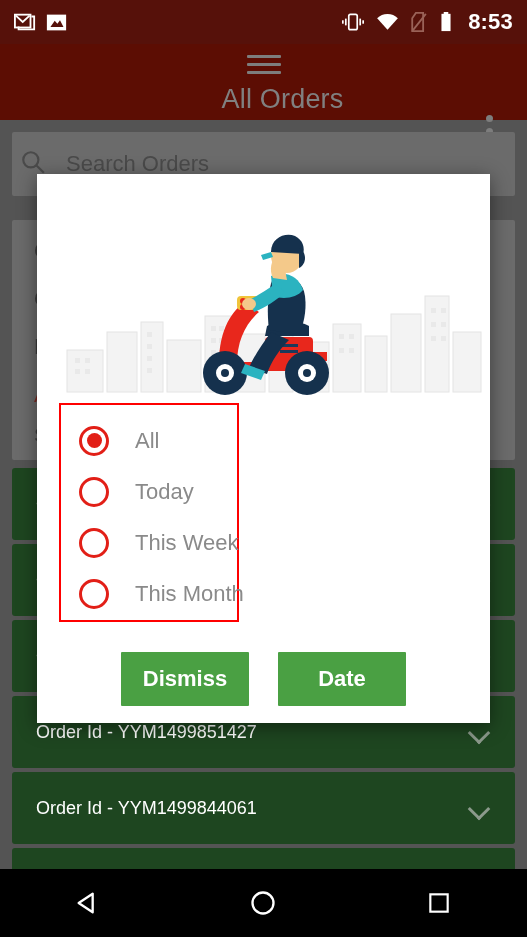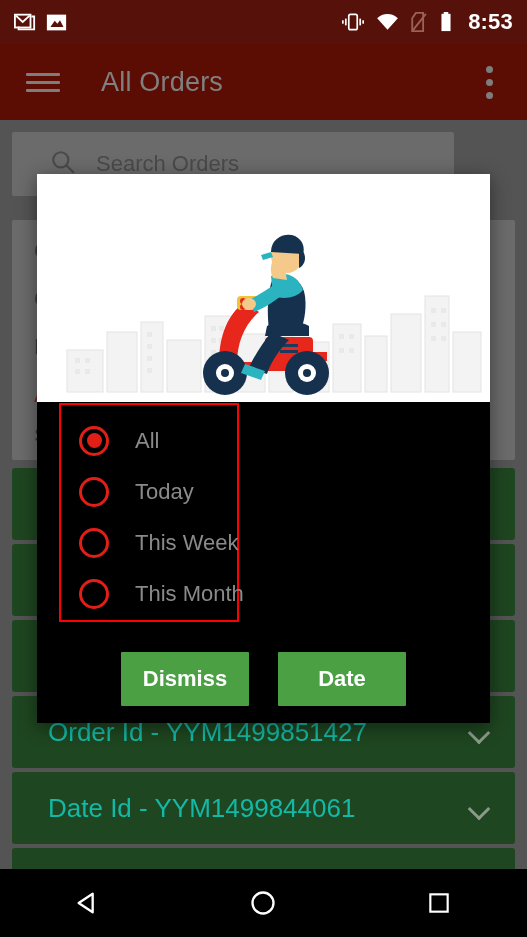--- a/index.html
+++ b/index.html
@@ -16,42 +16,42 @@
     background:#56110A; display:flex; align-items:center; padding:0 14px;
   }
   .sb-left{ display:flex; align-items:center; gap:10px; }
   .sb-right{ margin-left:auto; display:flex; align-items:center; gap:12px; }
   .sb-clock{ color:#fff; font-size:22px; font-weight:bold; letter-spacing:.2px; margin-left:4px;}
   .sb-ico{ display:block; }
 
   
   .app-bar{
     position:absolute; left:0; top:44px; width:527px; height:76px;
-    background:#5C0D03; display:flex; align-items:center; padding:0 23px;
+    background:#5C0D03; display:flex; align-items:center; padding:0 23px;flex-direction:column;
   }
   .menu-btn{ width:40px; height:40px; position:relative; flex:0 0 auto; }
   .menu-btn i{
     position:absolute; left:3px; width:34px; height:3px; background:#7d7d7d; border-radius:1px;
   }
   .menu-btn i:nth-child(1){ top:11px; }
   .menu-btn i:nth-child(2){ top:19px; }
   .menu-btn i:nth-child(3){ top:27px; }
   .app-title{
     color:#808080; font-size:27px; margin-left:38px; letter-spacing:.2px;
   }
   .overflow-btn{
     margin-left:auto; width:30px; height:44px; display:flex; flex-direction:column;
     align-items:center; justify-content:center; gap:6px;
   }
   .overflow-btn span{ width:7px; height:7px; border-radius:50%; background:#7d7d7d; display:block;}
 
   
   .search-bar{
-    position:absolute; left:12px; top:132px; width:442px; height:64px;
-    background:#6b6b6b; display:flex; align-items:center; padding:0 38px; border-radius:2px;
+    position:absolute; left:12px; top:132px; width:503px; height:64px;
+    background:#6b6b6b; display:flex; align-items:center; padding:0 8px; border-radius:2px;
   }
   .search-txt{ color:#4a4a4a; font-size:22px; margin-left:20px; }
 
   
   .content{
     position:absolute; left:0; top:196px; width:527px; height:684px;
     background:#545454; overflow:hidden;
   }
   .white-card{
     position:absolute; left:12px; top:24px; width:503px; height:234px;
@@ -64,34 +64,34 @@
     background:#6b6b6b; display:flex; align-items:center; padding:0 22px; border-radius:2px;
   }
   .status-row .st{ color:#3c3c3c; font-size:21px;}
   .chev{ margin-left:auto; color:#3c3c3c; font-size:20px;}
 
   .order-card{
     position:absolute; left:12px; width:503px; height:72px;
     background:#1E4620; border-radius:3px; display:flex; align-items:center;
     padding:0 24px;
   }
-  .order-card .oid{ color:#14b8a6; font-size:26px;margin-left:12px; }
+  .order-card .oid{ color:#ffffff; font-size:18px; }
   .order-card .ochev{
     margin-left:auto; width:22px; height:22px; position:relative;
   }
   .order-card .ochev::before{
     content:""; position:absolute; left:2px; top:4px; width:13px; height:13px;
     border-right:3px solid #8c9a8c; border-bottom:3px solid #8c9a8c;
     transform:rotate(45deg);
   }
 
   
   .dialog{
     position:absolute; left:37px; top:174px; width:453px; height:549px;
-    background:#000000; box-shadow:0 4px 18px rgba(0,0,0,.45);
+    background:#ffffff; box-shadow:0 4px 18px rgba(0,0,0,.45);
   }
   .illus{
     position:relative; width:453px; height:228px; overflow:hidden; background:#fff;
   }
   .radio-box{
     position:absolute; left:22px; top:229px; width:180px; height:219px;
     border:2px solid #ff0000;
   }
   .radio-list{
     position:absolute; left:22px; top:229px; width:420px; height:219px;
@@ -219,21 +219,21 @@
   </div>
   <div class="order-card" style="top:424px">
     <span class="oid">Order Id - YYM1499853772</span>
     <span class="ochev"></span>
   </div>
   <div class="order-card" style="top:500px">
     <span class="oid">Order Id - YYM1499851427</span>
     <span class="ochev"></span>
   </div>
   <div class="order-card" style="top:576px">
-    <span class="oid">Date Id - YYM1499844061</span>
+    <span class="oid">Order Id - YYM1499844061</span>
     <span class="ochev"></span>
   </div>
   <div class="order-card" style="top:652px">
     <span class="oid">Order Id - YYM1499840912</span>
     <span class="ochev"></span>
   </div>
 </div>
 
 <div class="dialog">
 

